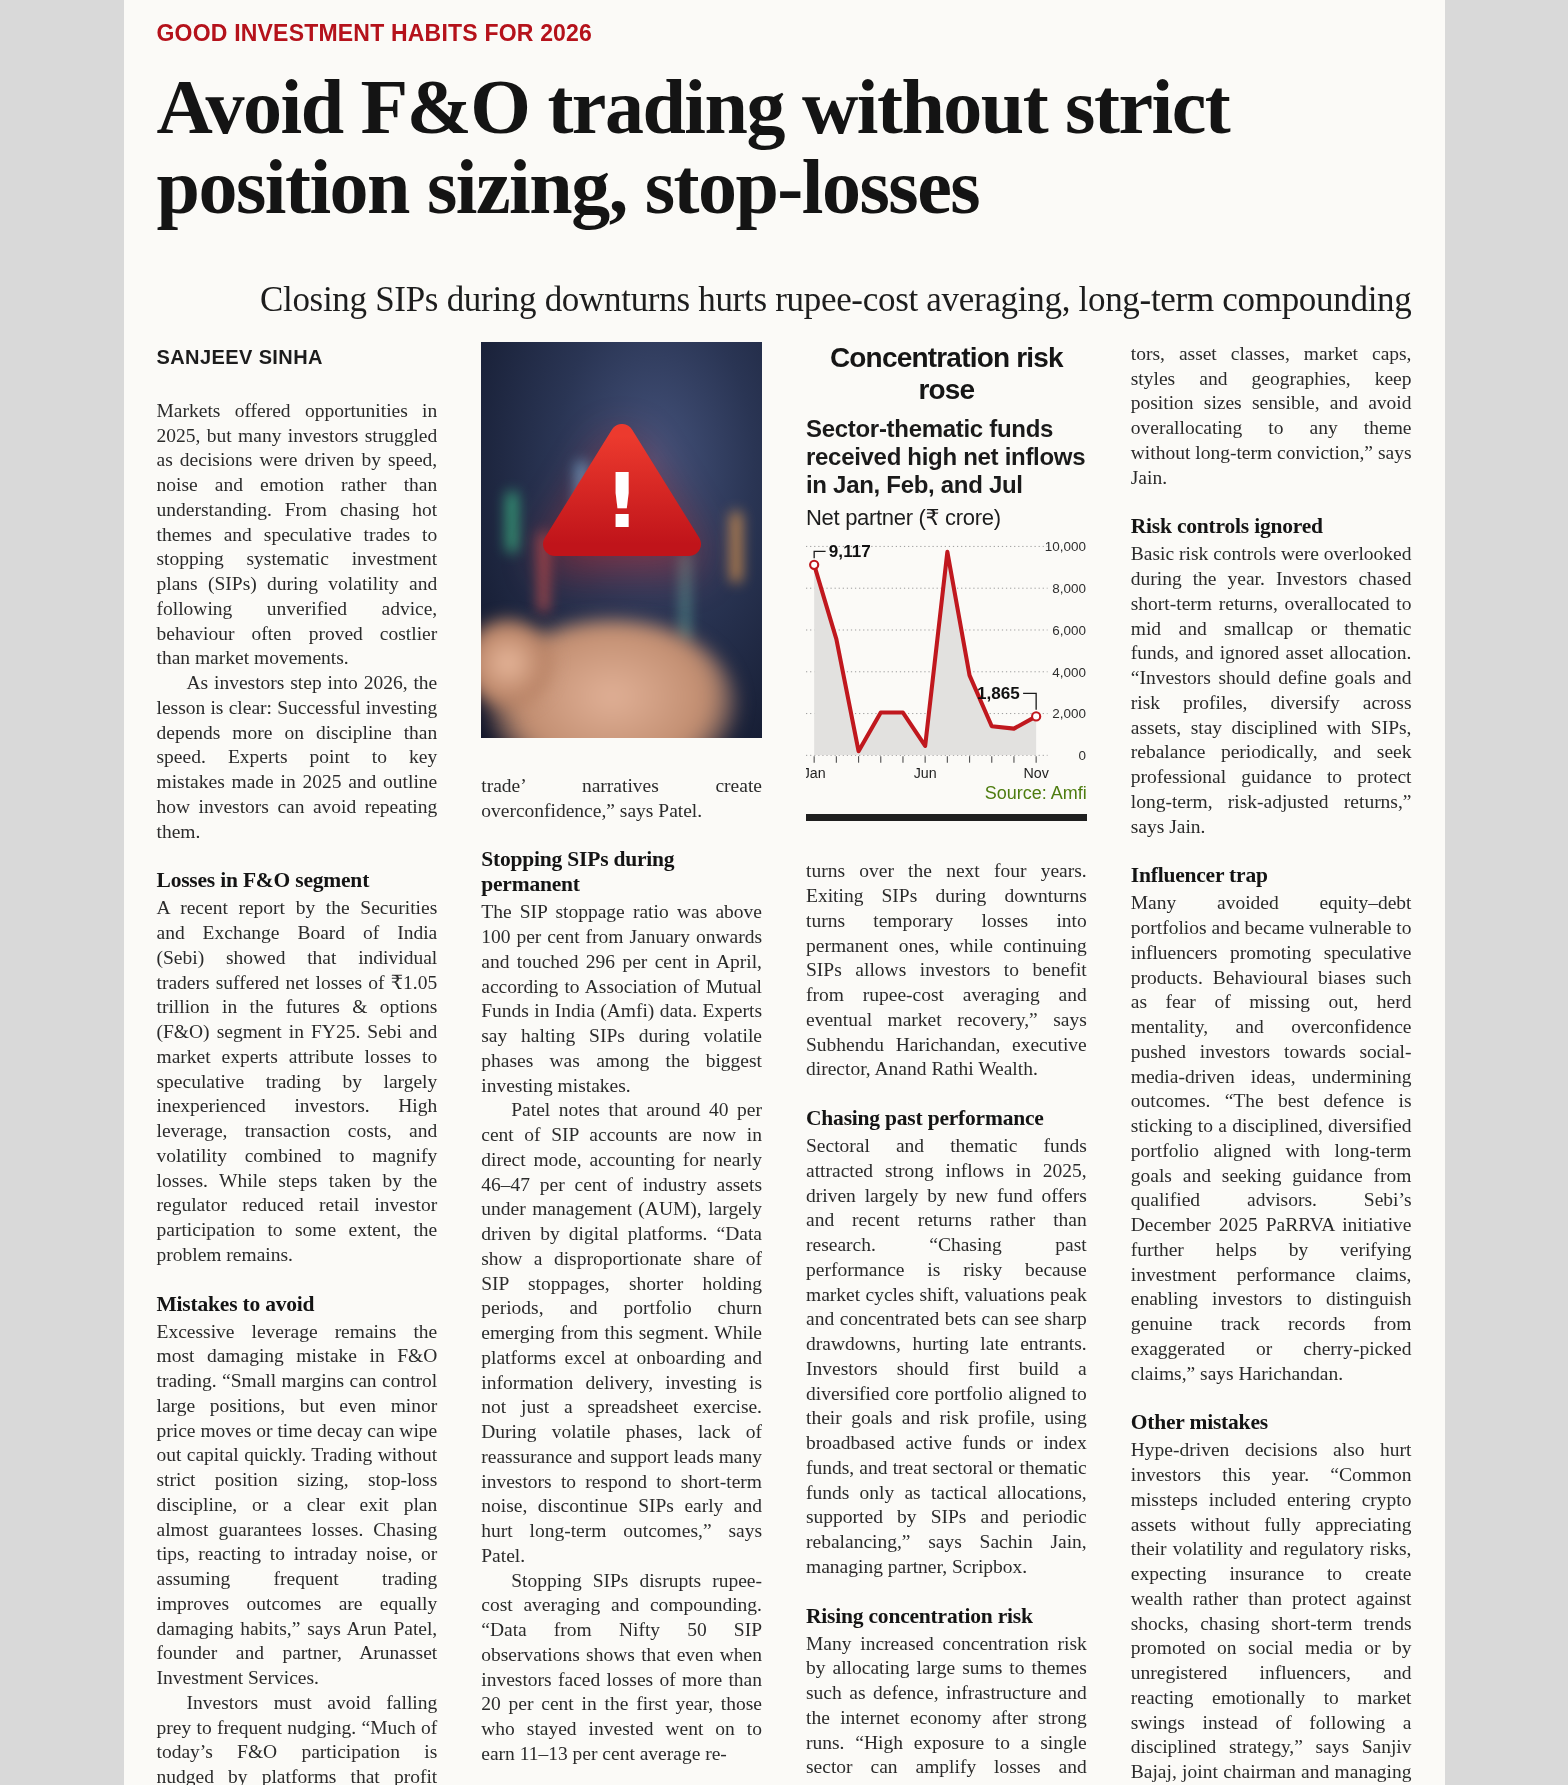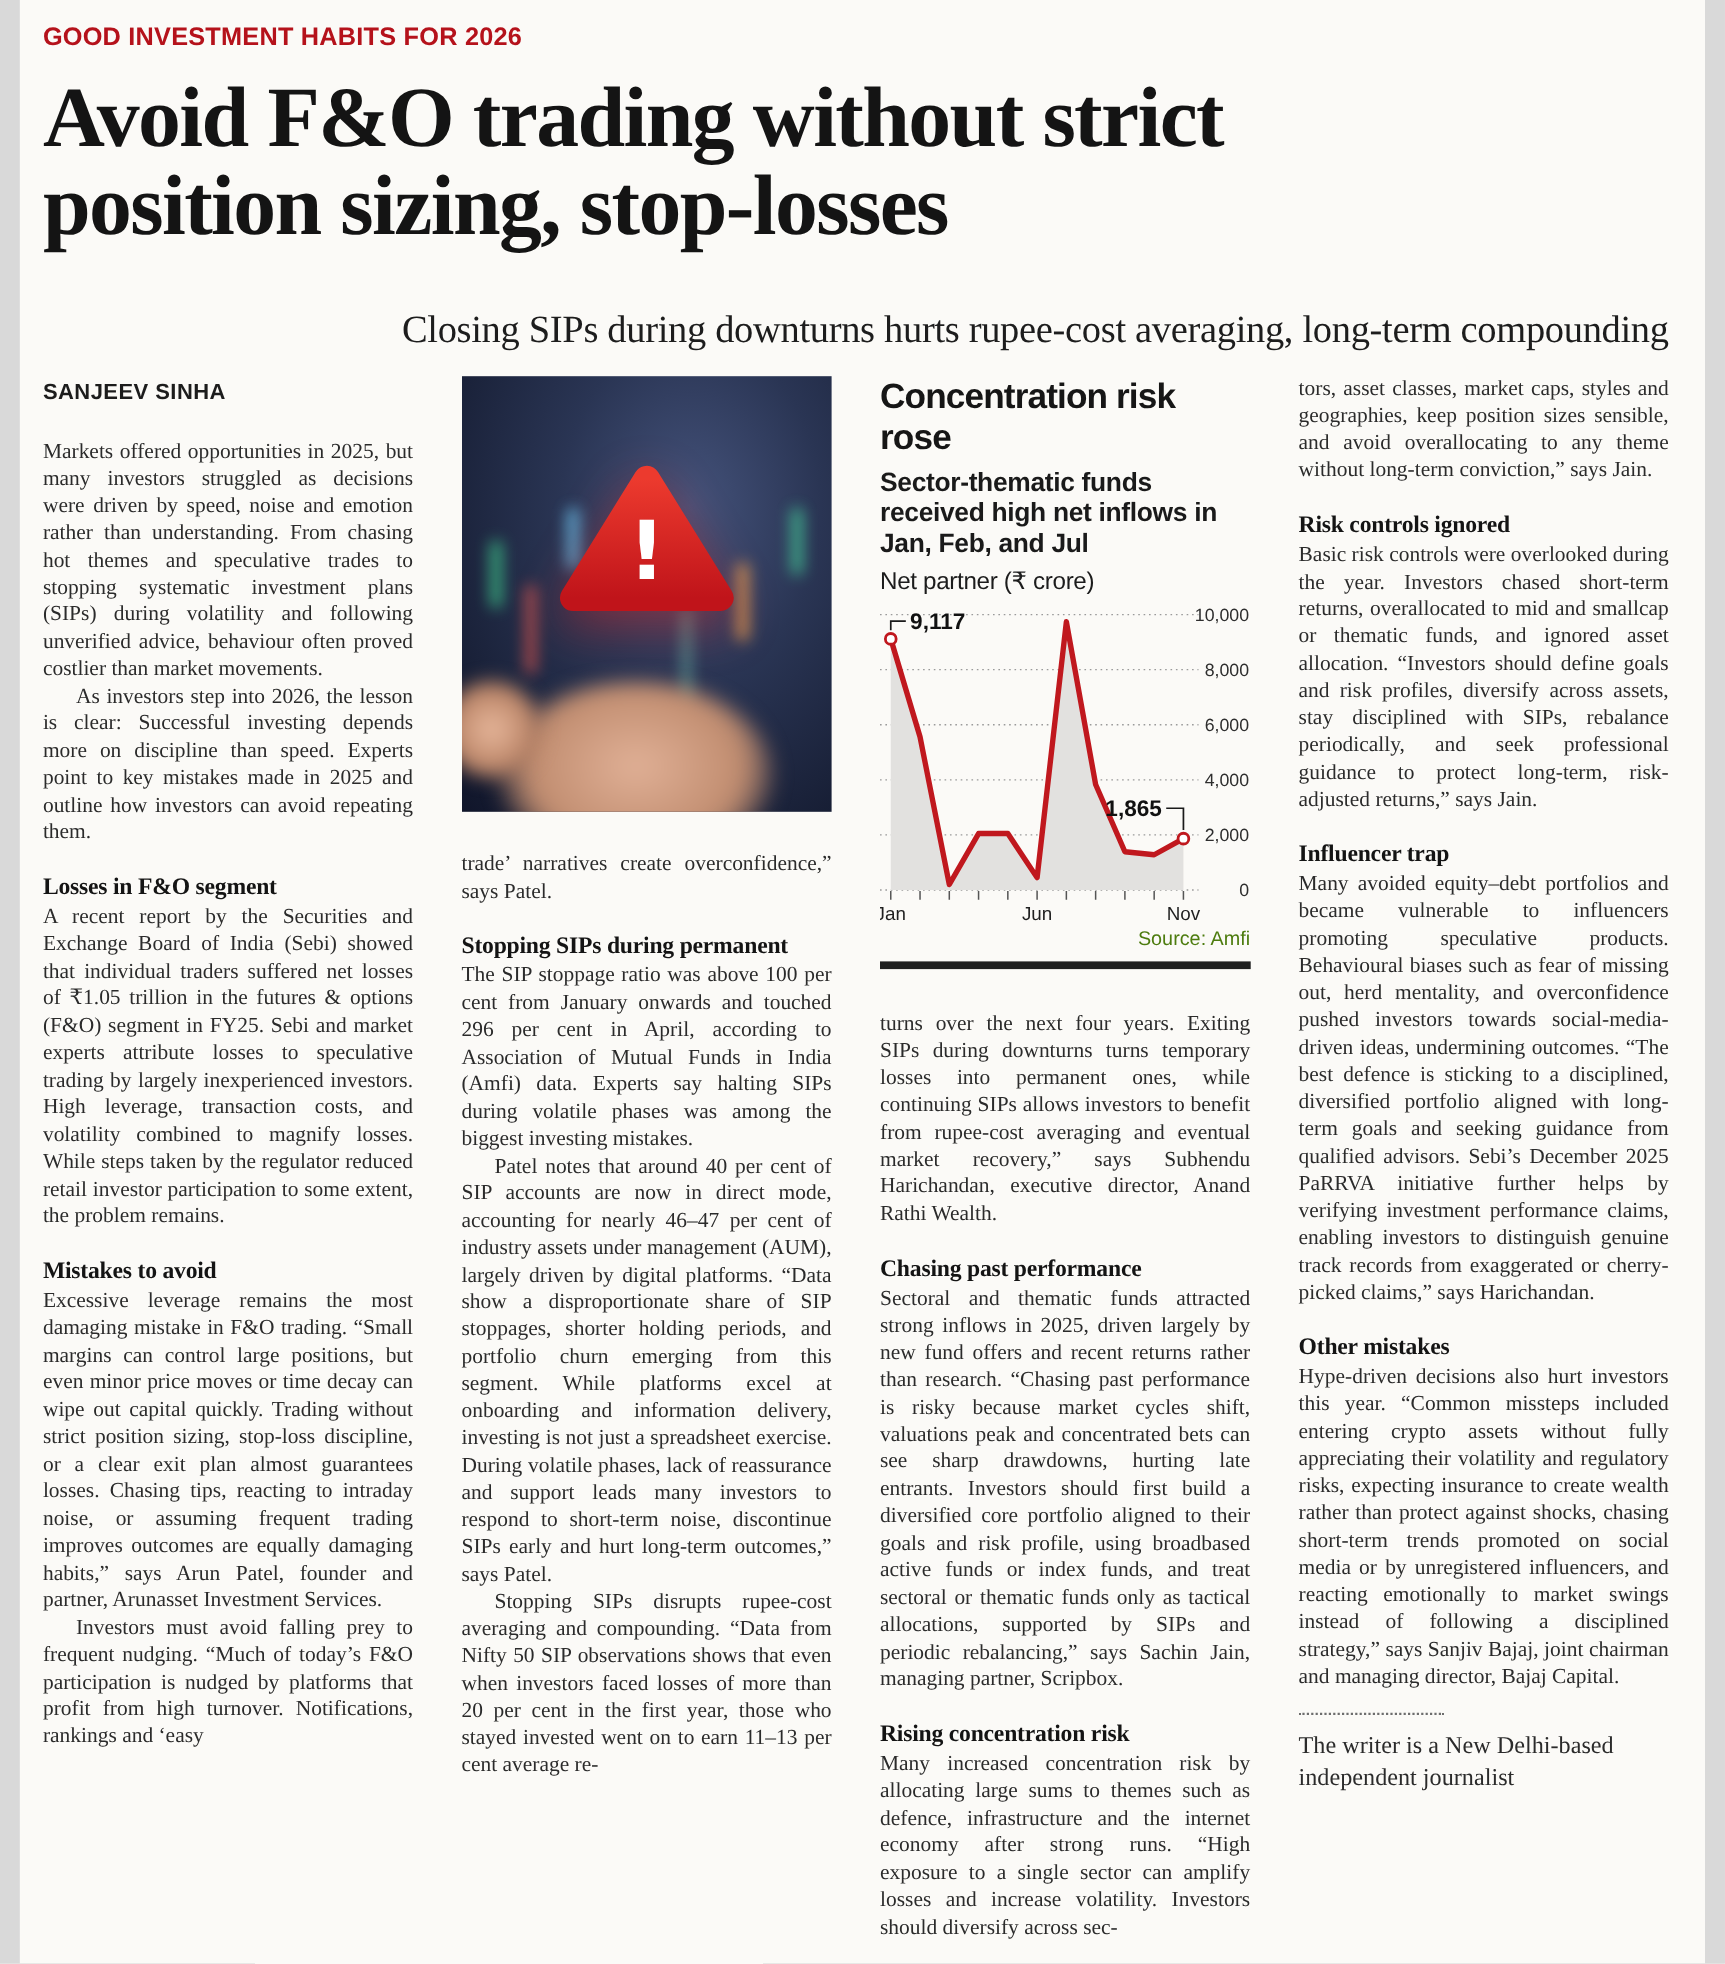--- a/index.html
+++ b/index.html
@@ -1,19 +1,19 @@
 <!DOCTYPE html>
 <html><head>
 <meta charset="utf-8">
 <style>
   * { box-sizing: border-box; }
   html,body { margin:0; padding:0; background:#d9d9d9; }
   .page {
-    width:1532px; height:1785px; margin:0 auto; overflow:hidden;
-    background:#fbfaf7; color:#2b2b2b; padding:20px 33px 0 21px;
+    width:1321px; height:1785px; margin:0 auto; overflow:hidden;
+    background:#fbfaf7; color:#2b2b2b; padding:20px 33px 0 33px;
     font-family:"Liberation Serif","DejaVu Serif",serif;
     position:relative;
   }
   .kicker {
     font-family:"Liberation Sans","DejaVu Sans",sans-serif;
     font-weight:700; font-size:23px; letter-spacing:0.2px; color:#b5121b;
   }
   .headline {
     font-size:78px; font-weight:700; line-height:1.03; letter-spacing:-1.5px;
     color:#141414; margin-top:20px; max-width:1290px;
@@ -61,21 +61,21 @@
   .finger {
     position:absolute; left:-18px; bottom:30px; width:90px; height:90px; border-radius:50%;
     background:radial-gradient(circle, #e8b89c 0%, #b88265 60%, rgba(120,70,50,0) 80%);
     filter:blur(8px);
   }
   
   .chartbox {
     margin-bottom:38px; border-bottom:7px solid #1f1f1f; padding-bottom:10px;
     font-family:"Liberation Sans","DejaVu Sans",sans-serif;
   }
-  .chart-title { font-weight:700; font-size:32px; letter-spacing:-0.8px; color:#161616; }
+  .chart-title { font-weight:700; font-size:28px; letter-spacing:-0.8px; color:#161616;text-align:center; }
   .chart-sub { font-weight:700; font-size:24px; line-height:1.16; letter-spacing:-0.3px; color:#1a1a1a; margin-top:9px; }
   .chart-ylabel { font-weight:400; font-size:22px; letter-spacing:-0.3px; color:#1c1c1c; margin-top:7px; }
   .chart-svg { width:100%; display:block; margin-top:4px; }
   .chart-source { font-size:18px; color:#4d7c0f; text-align:right; margin-top:0; }
   
   .divider { border:none; border-top:2px dotted #6d6d6d; width:132px; margin:20px 0 14px 0; }
   .footer-note { font-size:22px; line-height:1.3; color:#2b2b2b; }
 </style>
 </head>
 <body>

